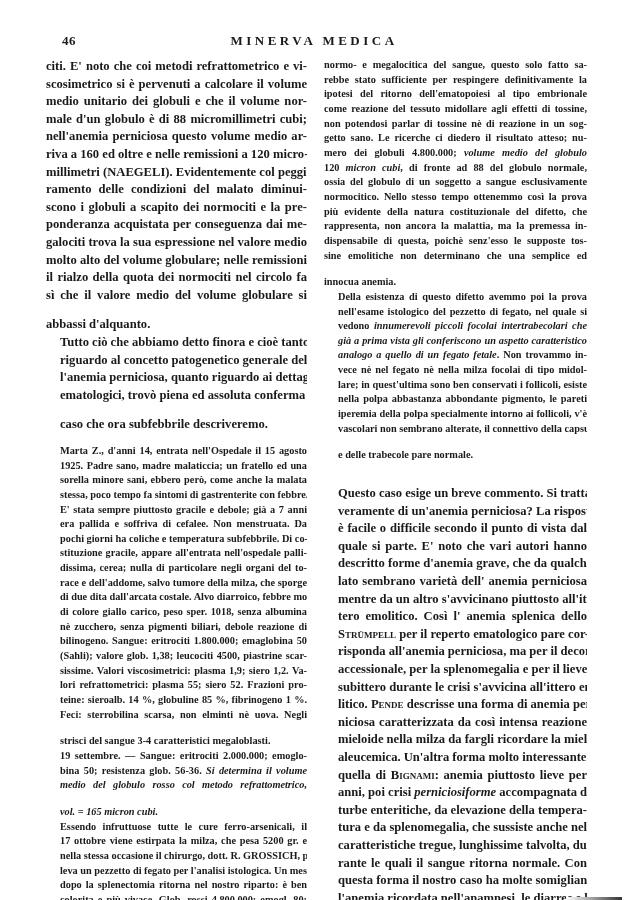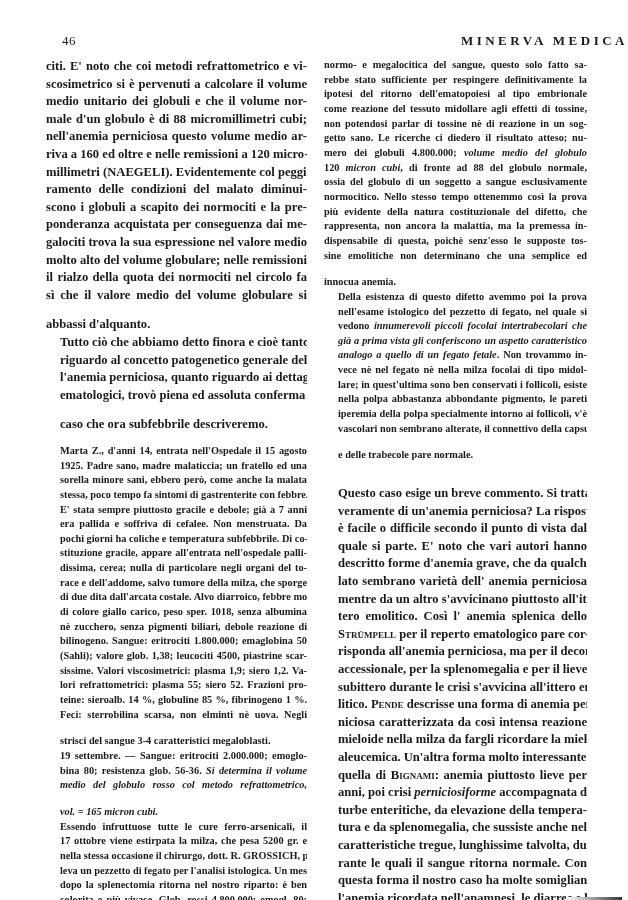--- a/index.html
+++ b/index.html
@@ -1,21 +1,21 @@
 <!DOCTYPE html>
 <html><head>
 <meta charset="utf-8">
 <style>
   html, body { margin:0; padding:0; }
   body {
     width:628px; height:900px; background:#ffffff; position:relative; overflow:hidden;
     color:#1a1a1a; font-family:"Liberation Serif", "DejaVu Serif", serif;
   }
-  .page-number { position:absolute; left:62px; top:33px; font-size:13px; font-weight:normal; letter-spacing:0.5px; }
-  .running-head { position:absolute; left:0; width:628px; top:33px; text-align:right; font-size:13px; font-weight:bold; letter-spacing:3.5px; }
+  .page-number { position:absolute; left:62px; top:33px; font-size:13px; font-weight:bold; letter-spacing:0.5px; }
+  .running-head { position:absolute; left:0; width:628px; top:33px; text-align:center; font-size:13px; font-weight:bold; letter-spacing:3.5px; }
   .col { position:absolute; top:58px; text-align:justify; hyphens:manual; }
   .col-left { left:46px; width:261px; }
   .col-right { left:324px; width:263px; }
   .col p { margin:0; }
   .big { font-size:12.6px; line-height:17.6px; font-weight:bold; }
   .small { font-size:10.3px; line-height:14.65px; font-weight:bold; }
   .indent { text-indent:14px; }
   .gap-l { margin-top:10px !important; }
   .gap-r { margin-top:22px !important; }
   .line { display:block; text-align:justify; text-align-last:justify; white-space:nowrap; overflow:hidden; }
@@ -74,21 +74,21 @@
     <span class="line">(Sahli); valore glob. 1,38; leucociti 4500, piastrine scar-</span>
     <span class="line">sissime. Valori viscosimetrici: plasma 1,9; siero 1,2. Va-</span>
     <span class="line">lori refrattometrici: plasma 55; siero 52. Frazioni pro-</span>
     <span class="line">teine: sieroalb. 14 %, globuline 85 %, fibrinogeno 1 %.</span>
     <span class="line">Feci: sterrobilina scarsa, non elminti nè uova. Negli</span>
     <span class="line last">strisci del sangue 3-4 caratteristici megaloblasti.</span>
   </p>
 
   <p class="small indent">
     <span class="line">19 settembre. — Sangue: eritrociti 2.000.000; emoglo-</span>
-    <span class="line"><span>bina 80; resistenza glob. 56-36. </span><span class="i">Si determina il volume</span></span>
+    <span class="line"><span>bina 50; resistenza glob. 56-36. </span><span class="i">Si determina il volume</span></span>
     <span class="line i">medio del globulo rosso col metodo refrattometrico,</span>
     <span class="line last"><span class="i">vol. = 165 </span><span class="i">micron cubi.</span></span>
   </p>
 
   <p class="small indent">
     <span class="line">Essendo infruttuose tutte le cure ferro-arsenicali, il</span>
     <span class="line">17 ottobre viene estirpata la milza, che pesa 5200 gr. e</span>
     <span class="line">nella stessa occasione il chirurgo, dott. R. GROSSICH, pre-</span>
     <span class="line">leva un pezzetto di fegato per l'analisi istologica. Un mese</span>
     <span class="line">dopo la splenectomia ritorna nel nostro riparto: è ben</span>

